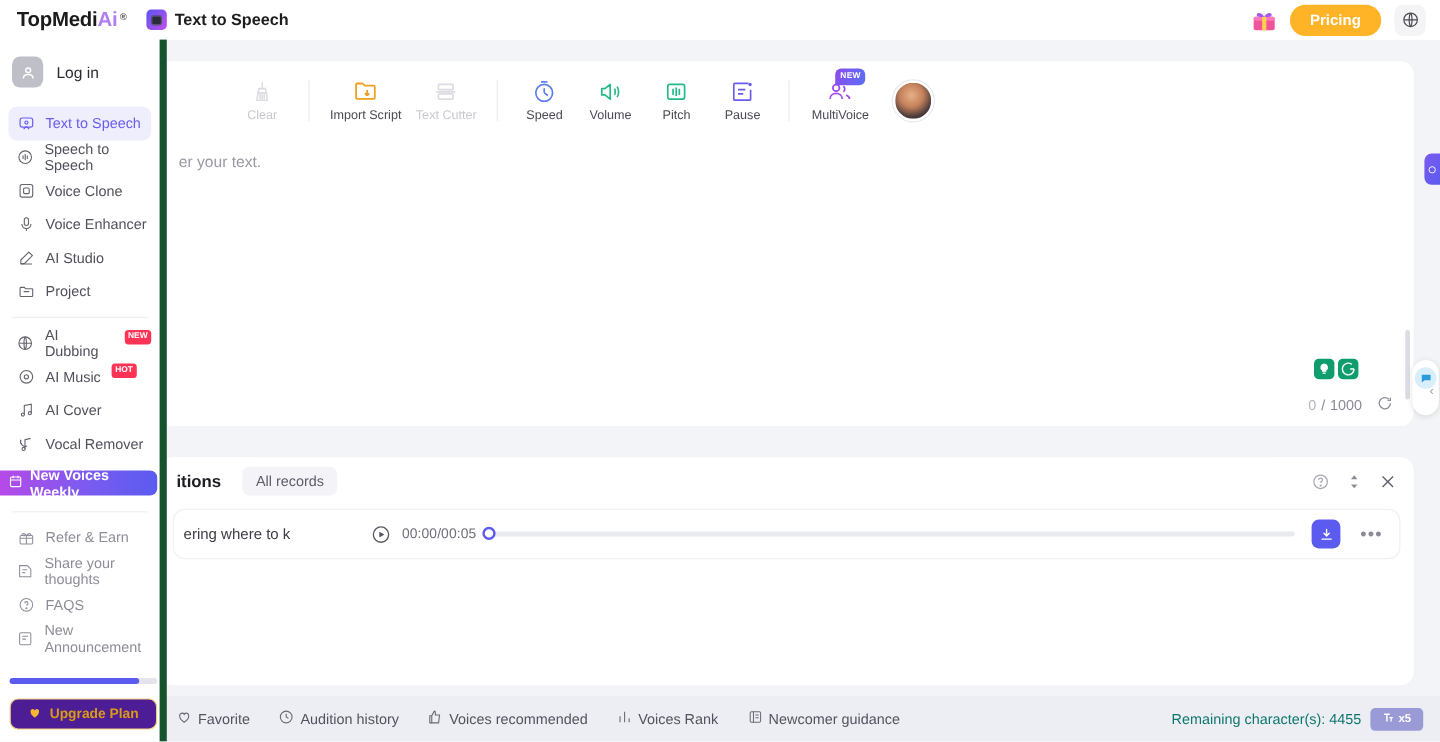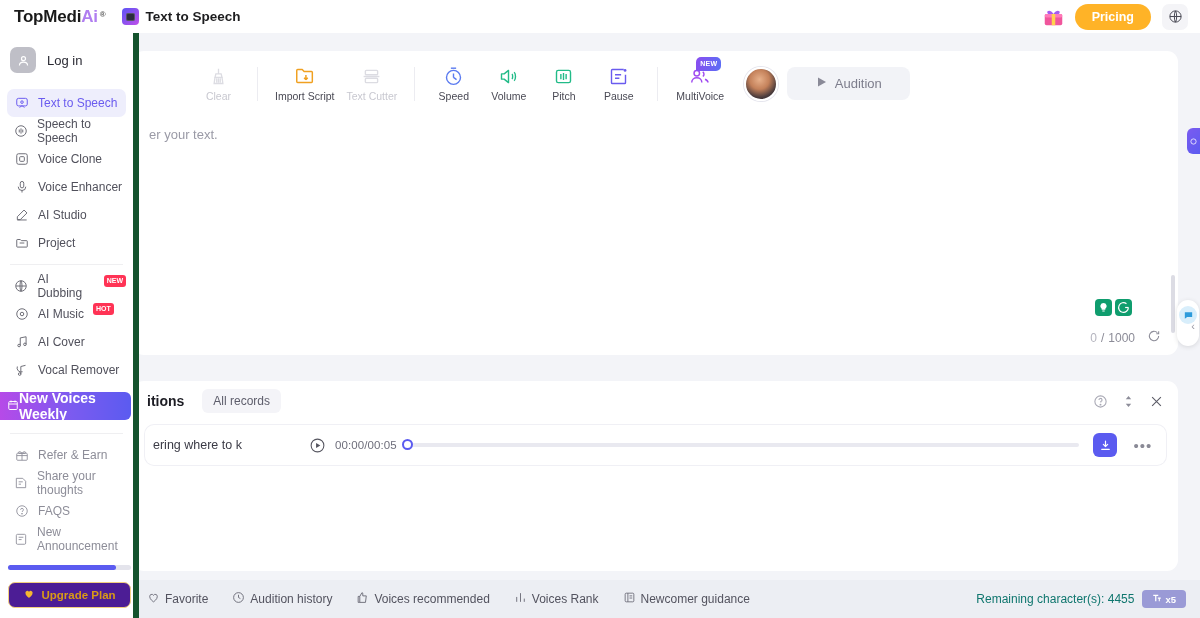--- a/index.html
+++ b/index.html
@@ -180,24 +180,24 @@
   }
   .nav-item.active { background: #eeeefc; color: #6a5bef; }
   .nav-item .nico { width: 15px; display: flex; align-items: center; justify-content: center; }
   .nav-item .tag {
     font-size: 7px; font-weight: bold; color: #fff; background: #ff3355;
     border-radius: 3px; padding: 1px 3px; position: relative; top: -5px; line-height: 1.35;
   }
   .nav-sep { height: 1px; background: #efeff1; margin: 7px 10px; }
 
   .nvw {
-    margin: 2px 7px 0 0; width: 131px; height: 28px; border-radius: 0 6px 6px 0;
+    margin: 2px 7px 0 0; width: 131px; height: 21px; border-radius: 0 6px 6px 0;
     background: linear-gradient(90deg,#b64ae8 0%,#7b5bf0 55%,#5b5bf0 100%);
-    display: flex; align-items: center; padding-left: 7px;
-    color: #fff; font-size: 14px; font-weight: bold; cursor: pointer;
+    display: flex; align-items: center; gap: 6px; padding-left: 7px;
+    color: #fff; font-size: 12px; font-weight: bold; cursor: pointer;
   }
 
   .progress-wrap { position: absolute; left: 8px; bottom: 48px; width: 123px; height: 5px;
                    background: #e4e4ec; border-radius: 3px; }
   .progress-fill { height: 5px; border-radius: 3px; background: #5b5bf0; width: 88%; }
 
   .upgrade {
     position: absolute; left: 8px; bottom: 10px; width: 123px; height: 26px;
     border: 1px solid #f2cf7f; background: #4c1d95; border-radius: 7px;
     display: flex; align-items: center; justify-content: center; gap: 6px;
@@ -349,28 +349,20 @@
         <circle cx="8.5" cy="9" r="3"></circle>
           <path d="M3 19c0-3 2.5-5 5.5-5s5.5 2 5.5 5"></path>
         <path d="M15 7.5a3 3 0 010 5M17.5 15.5c2 .9 3.2 2.3 3.2 3.5"></path>
       </svg>
     </span>
     <span class="lbl">MultiVoice</span>
   </div>
 
   <div class="avatar"></div>
 
-  <button class="btn-audition">
-    <span>
-      <svg width="12" height="12" viewBox="0 0 12 12">
-          <path d="M2 1.5l8 4.5-8 4.5z" fill="#8a8a98"></path>
-        </svg>
-    </span>
-    <span>Audition</span>
-  </button>
 </div>
 
 <div id="editor">
   <div class="placeholder">er your text.</div>
 
   <div class="grammarly">
     <span class="g-chip">
       <svg width="11" height="11" viewBox="0 0 24 24" fill="#fff">
           <path d="M12 2a7 7 0 00-4 12.7V17h8v-2.3A7 7 0 0012 2z"></path>
           <rect x="9" y="18.5" width="6" height="2" rx="1"></rect>

